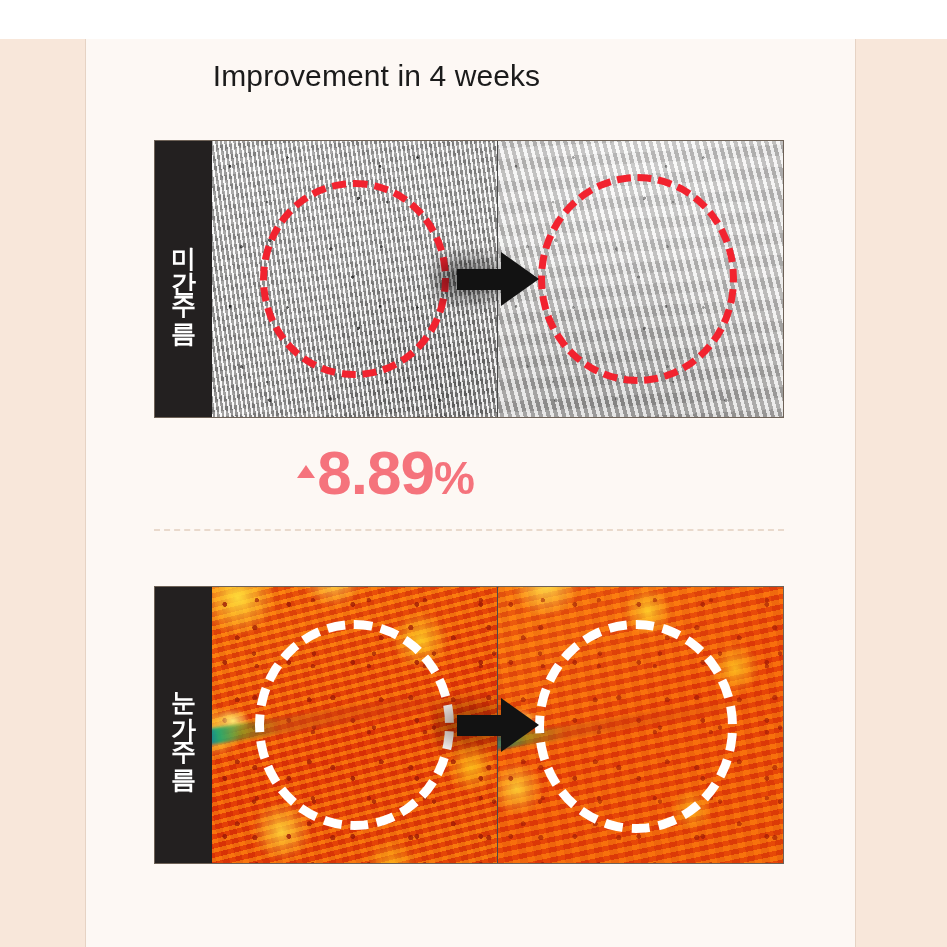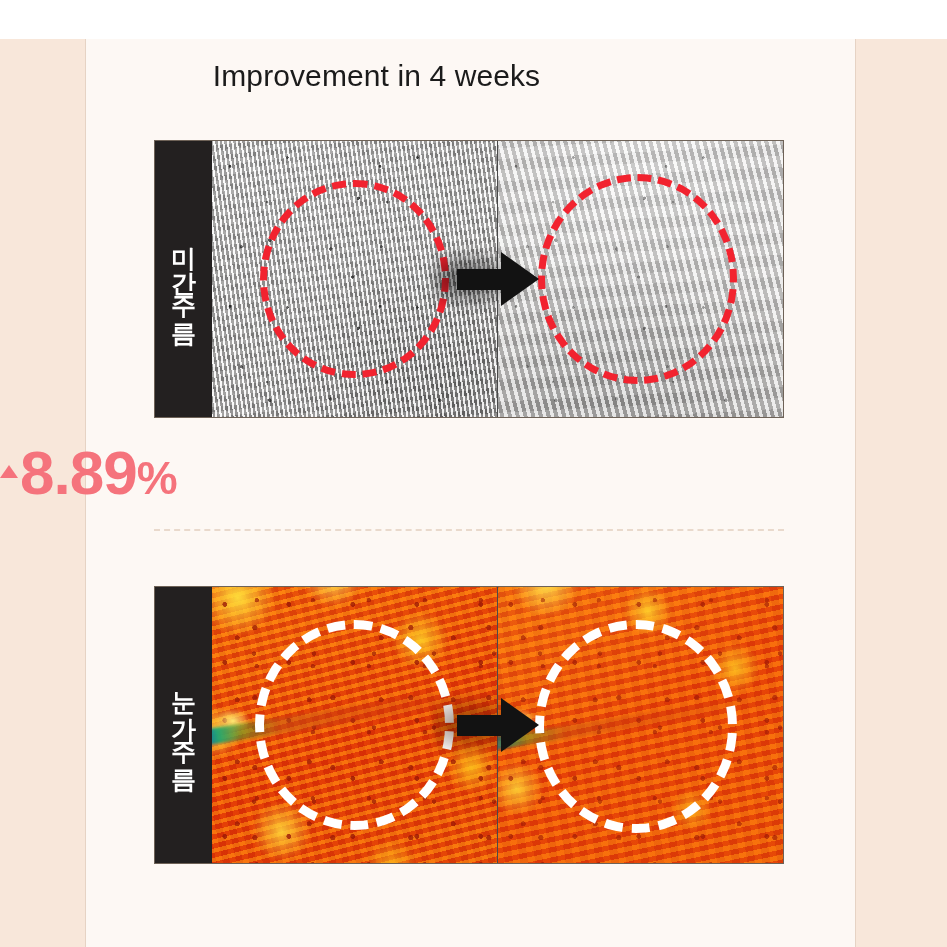--- a/index.html
+++ b/index.html
@@ -279,21 +279,21 @@
     border-top: 27px solid transparent;
     border-bottom: 27px solid transparent;
     border-left: 38px solid #121212;
   }
 
   
   .stat {
     position: absolute;
     left: 0;
     width: 771px;
-    text-align: left;
+    text-align: center;
     color: #f5737c;
     white-space: nowrap;
     user-select: none;
   }
   #stat-glabella { top: 398px; }
   #stat-eye      { top: 845px; }
 
   .stat-tri {
     display: inline-block;
     width: 0;

